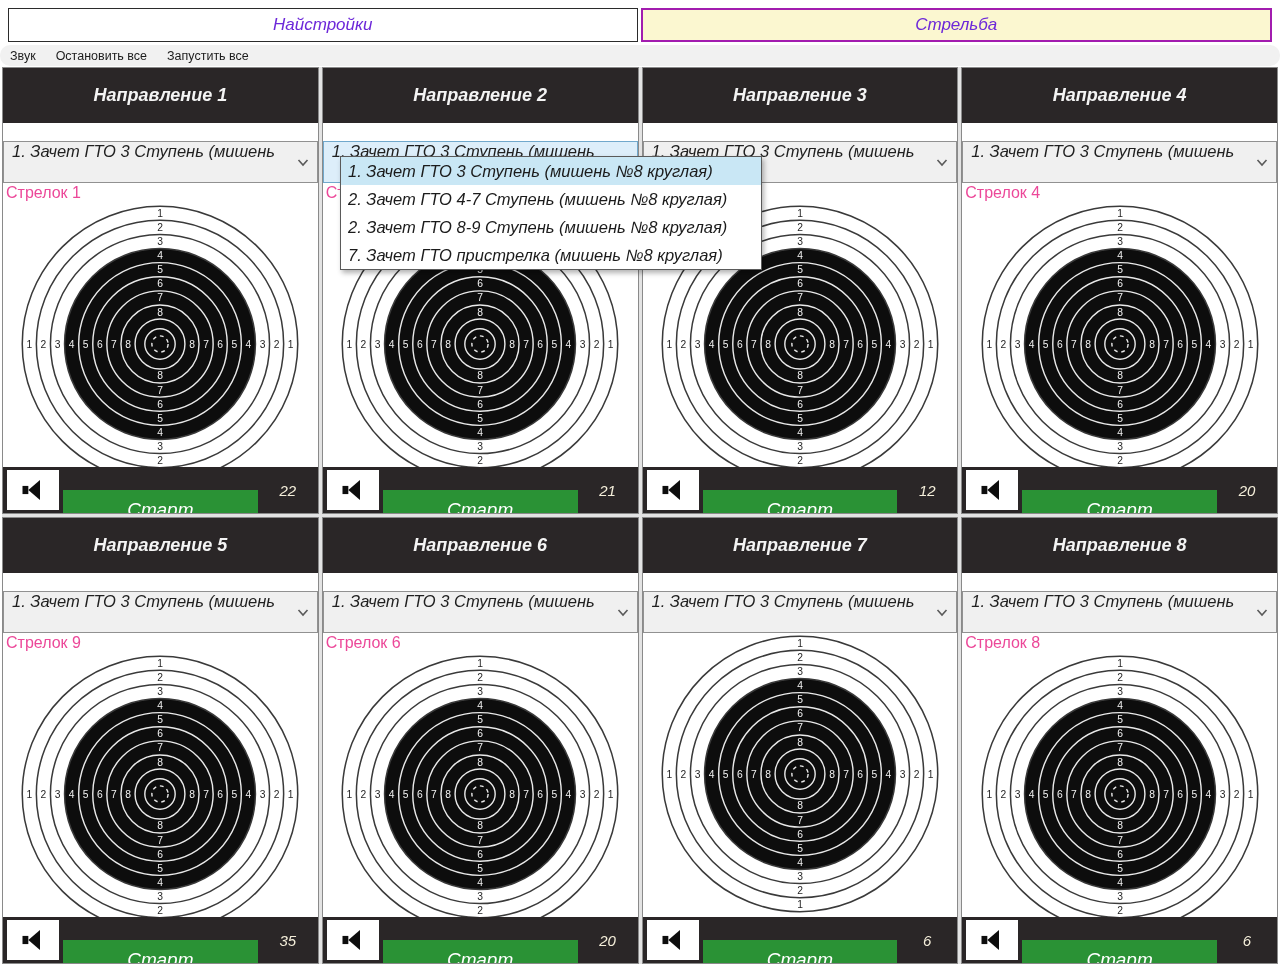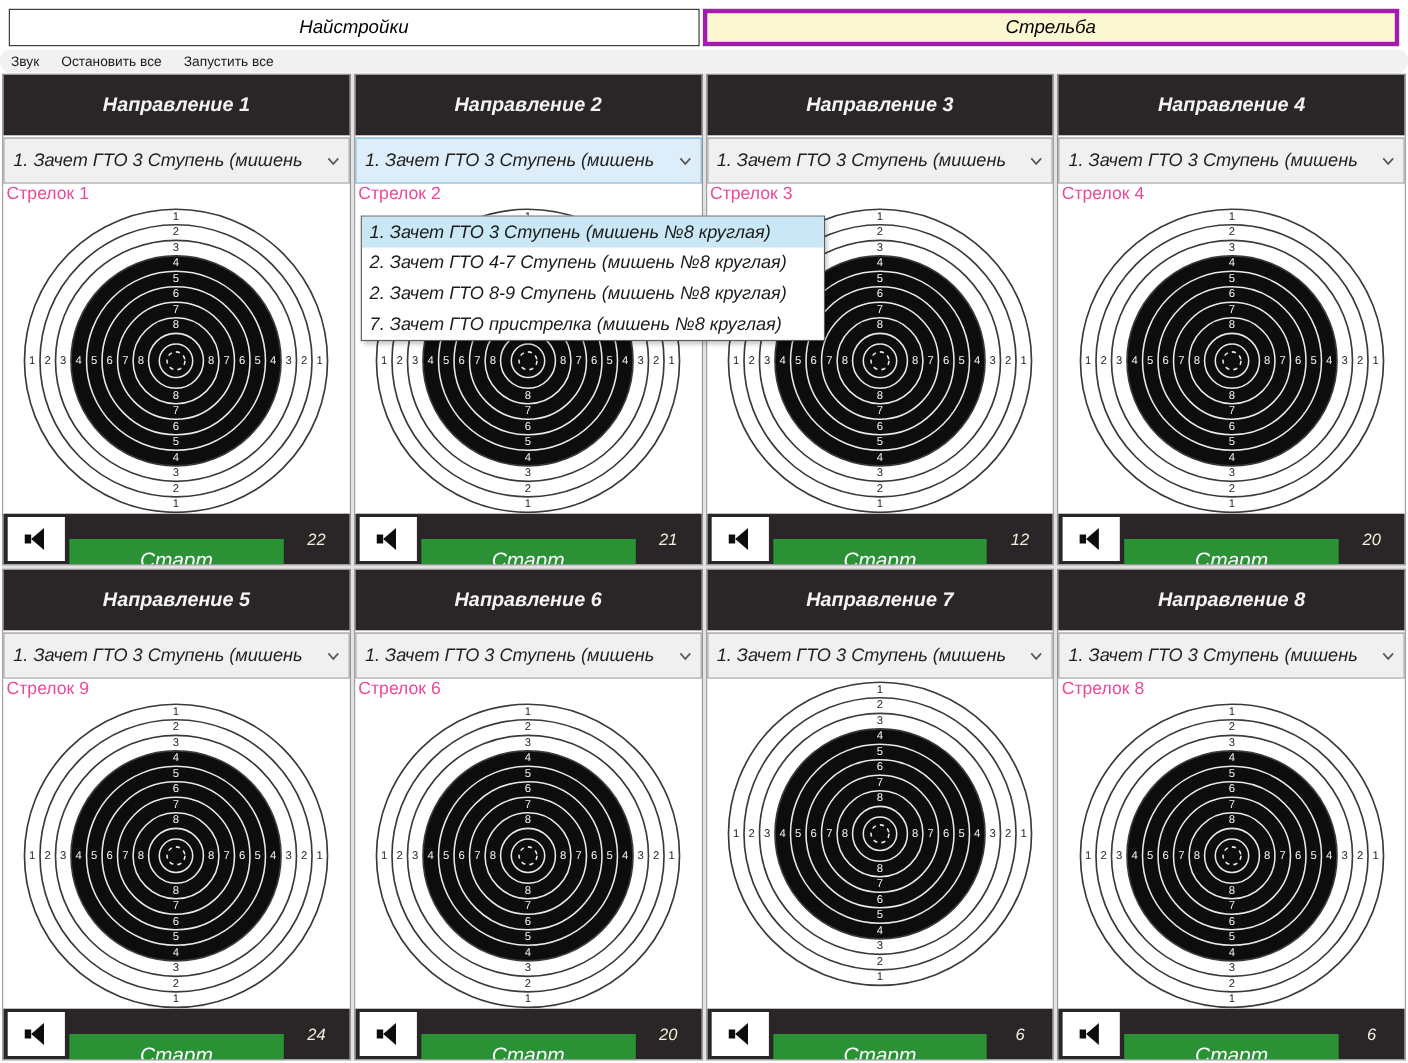--- a/index.html
+++ b/index.html
@@ -1,53 +1,53 @@
 <!DOCTYPE html>
 <html style="--accent-green: #2a9235; --panel-dark: #2a2627; --tab-active-bg: #fbf7d0; --focus-blue-bg: #ddeefa; --focus-blue-border: #71a8cc; --list-highlight: #c9e7f5; --count-text: #f4eeda;"><head>
 <meta charset="utf-8">
 <style>
   html,body{margin:0;padding:0;background:#ffffff;width:1280px;height:966px;overflow:hidden;
     font-family:"Liberation Sans",sans-serif;}
   .titlebar{height:6px;background:#ffffff;}
   
   .tabs{display:flex;gap:3px;margin:2px 8px 3px 8px;height:34px;}
-  .tab{flex:1;border:1px solid #2b2b2b;background:#ffffff;color:#000000;
+  .tab{flex:1;border:1px solid #2b2b2b;background:#ffffff;color:#6d28d9;
     font-style:italic;font-size:17px;display:flex;align-items:center;justify-content:center;
     cursor:default;text-align:right;}
-  .tab.active{background:var(--tab-active-bg,#fbf7d0);border:4px solid #a21caf;}
+  .tab.active{background:var(--tab-active-bg,#fbf7d0);border:2px solid #a21caf;}
   
   .menubar{height:21px;background:#f1f1f1;display:flex;align-items:center;padding-left:10px;
     font-size:12.5px;color:#1c1c1c;border-radius:10px;}
   .menubar .menu-item{margin-right:20px;cursor:default;}
   
   .grid{display:grid;grid-template-columns:repeat(4,1fr);grid-template-rows:447px 447px;
     gap:3px;margin:1px 2px 0 2px;background:#e3e3e3;position:relative;}
   .panel{background:#ffffff;border:1px solid #8a8a8a;display:flex;flex-direction:column;overflow:hidden;}
   .p-header{height:55px;background:var(--panel-dark,#2a2627);color:#f4f4f4;font-style:italic;
     font-size:18px;font-weight:bold;display:flex;align-items:center;justify-content:center;flex:0 0 auto;}
-  .combo{height:40px;margin-top:2px;background:#f0f0f0;border:1px solid #919191;
-    display:flex;align-items:center;padding:0 8px;font-style:italic;font-size:16.5px;color:#1f1f1f;
+  .combo{height:40px;margin-top:18px;background:#f0f0f0;border:1px solid #919191;
+    display:flex;padding:0 8px;font-style:italic;font-size:16.5px;color:#1f1f1f;
     cursor:default;flex:0 0 auto;}
   .combo.focused{background:var(--focus-blue-bg,#ddeefa);border-color:var(--focus-blue-border,#71a8cc);}
   .combo .combo-text{flex:1;white-space:nowrap;overflow:hidden;}
   .combo .chev{flex:0 0 auto;margin-left:4px;display:flex;align-items:center;}
   .content{flex:1;background:#ffffff;display:flex;flex-direction:column;overflow:hidden;}
   .shooter{font-size:16px;color:#ec4899;padding:1px 3px;flex:0 0 auto;}
   .target-wrap{flex:1;display:flex;align-items:flex-start;justify-content:center;overflow:hidden;}
   
   .bottom{height:46px;background:var(--panel-dark,#2a2627);display:flex;align-items:center;
     padding:0 4px;gap:4px;flex:0 0 auto;}
   .sound{width:52px;height:40px;background:#ffffff;display:flex;align-items:center;justify-content:center;
     cursor:pointer;flex:0 0 auto;}
   .start{flex:1;height:40px;background:var(--accent-green,#2a9235);color:#ffffff;font-style:italic;
     font-size:19px;display:flex;align-items:center;justify-content:center;cursor:pointer;margin-top:40px;}
   .count{width:52px;text-align:center;font-style:italic;font-size:15px;color:var(--count-text,#f4eeda);}
   
-  .combo-list{position:absolute;left:328px;top:156px;width:420px;background:#ffffff;
-    border:1px solid #5a5a5a;box-shadow:2px 3px 5px rgba(0,0,0,.3);z-index:50;margin-top:40px;}
+  .combo-list{position:absolute;left:340px;top:156px;width:420px;background:#ffffff;
+    border:1px solid #5a5a5a;box-shadow:2px 3px 5px rgba(0,0,0,.3);z-index:50;}
   .combo-list .item{height:28px;display:flex;align-items:center;padding:0 7px;
     font-style:italic;font-size:16.5px;color:#1b1b1b;white-space:nowrap;cursor:default;}
   .combo-list .item.selected{background:var(--list-highlight,#c9e7f5);}
 </style>
 </head>
 <body>
 
 <div class="titlebar"></div>
 
 <div class="tabs">
@@ -411,21 +411,21 @@
         </div>
     </div>
     <div class="bottom">
       <div class="sound">
         <svg width="30" height="28" viewBox="0 0 24 24">
           <rect x="3" y="8.5" width="5" height="7" fill="#0d0d0d"></rect>
           <polygon points="8,12 18,3.5 18,20.5" fill="#0d0d0d"></polygon>
         </svg>
       </div>
       <div class="start">Старт</div>
-      <div class="count">24</div>
+      <div class="count">35</div>
     </div>
   </div>
 
   <div class="panel">
     <div class="p-header">Направление 6</div>
     <div class="combo">
       <span class="combo-text">1. Зачет ГТО 3 Ступень (мишень</span>
       <span class="chev">
         <svg width="12" height="9" viewBox="0 0 12 9">
             <path d="M1.5 2 L6 7 L10.5 2" stroke="#5a5a5a" stroke-width="1.6" fill="none"></path>

